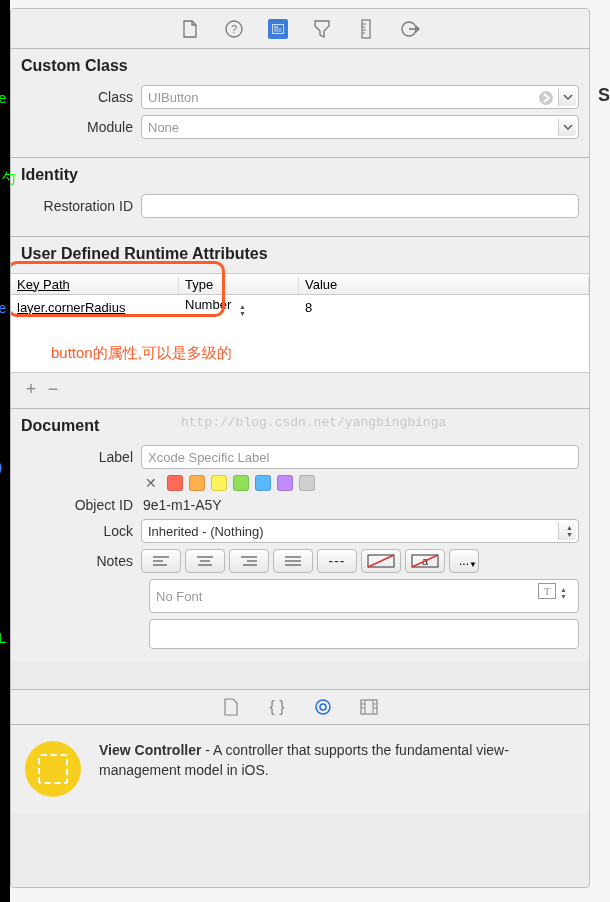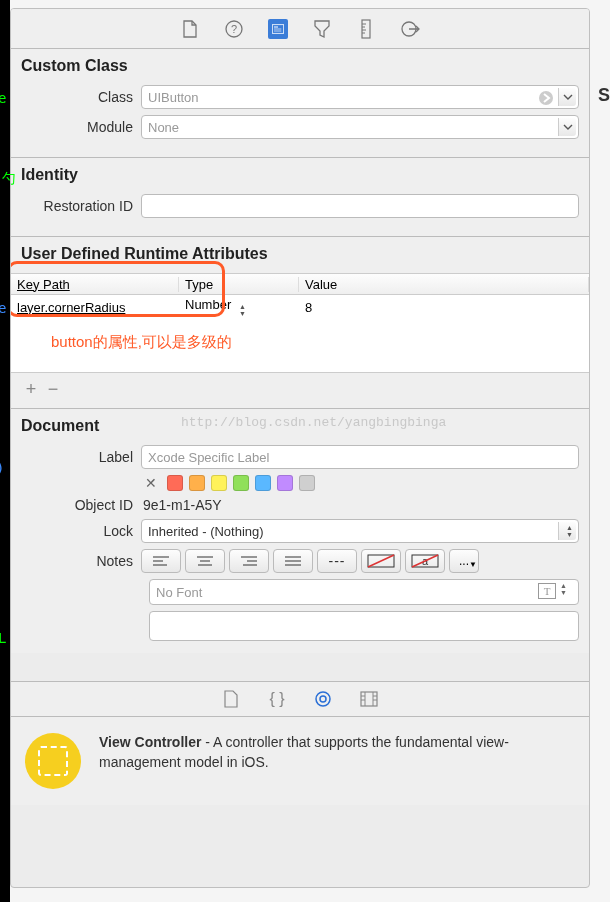--- a/index.html
+++ b/index.html
@@ -216,21 +216,21 @@
   align-items: center;
   justify-content: center;
   font-size: 12px;
 }
 .font-box {
   flex: 1;
   height: 26px;
   background: #fff;
   border: 1px solid #bbb;
   border-radius: 4px;
-  padding: 8px 6px;
+  padding: 16px 6px;
   color: #999;
   display: flex;
   align-items: center;
   position: relative;
   margin-top: 6px;
   margin-left: 128px;
 }
 .font-box .font-icon {
   position: absolute;
   right: 22px;
@@ -430,21 +430,21 @@
           </span>
       </div>
       <div class="col-value">8</div>
     </div>
     <div class="table-body-extra"></div>
     <div class="add-remove">
       <span>+</span>
       <span>−</span>
     </div>
     <div class="red-highlight" style="left:-4px;top:24px;width:218px;height:56px;"></div>
-    <div class="annotation" style="left:40px;top:96px;">button的属性,可以是多级的</div>
+    <div class="annotation" style="left:40px;top:107px;">button的属性,可以是多级的</div>
   </div>
 
   <div class="section" style="position:relative;border-bottom:none;">
     <div class="section-title">Document</div>
     <div class="watermark" style="left:170px;top:6px;">http://blog.csdn.net/yangbingbinga</div>
 
     <div class="form-row">
       <div class="form-label">Label</div>
       <div class="form-input">
         <span>Xcode Specific Label</span>

